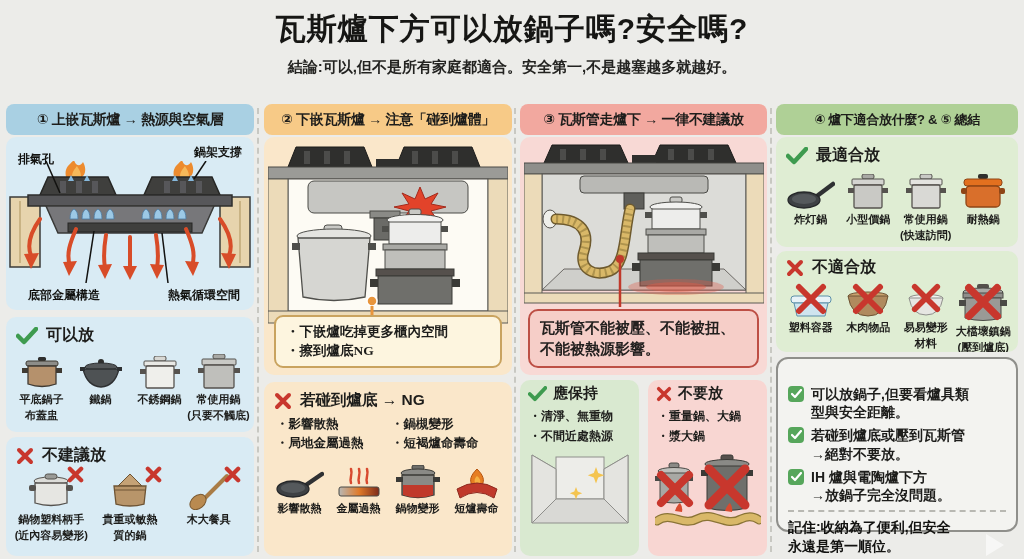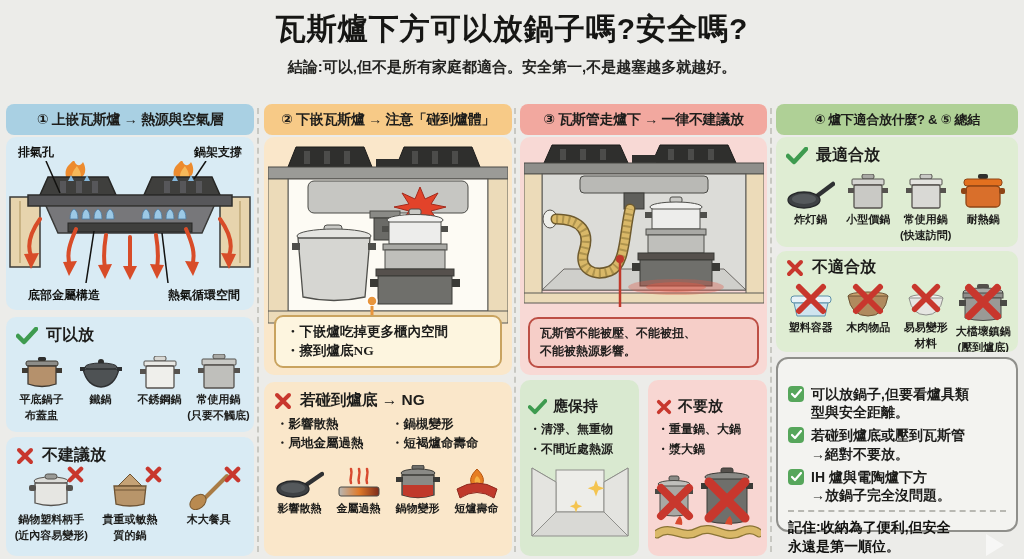--- a/index.html
+++ b/index.html
@@ -48,31 +48,31 @@
   .xs{position:absolute;top:-6px;right:-10px;}
   .xbig{position:absolute;top:-2px;left:50%;transform:translateX(-50%);}
 
   
   .dlab{position:absolute;font-size:12px;font-weight:700;white-space:nowrap;color:#121210;}
 
   
   .note-cream{position:absolute;left:10px;right:10px;bottom:7px;background:#FDF5DF;border:2px solid #C9A35F;
     border-radius:9px;padding:5px 10px;font-size:13.5px;font-weight:700;line-height:1.45;}
   .note-red{position:absolute;left:8px;right:8px;bottom:7px;background:#F6CEC8;border:2.5px solid #BD4F45;
-    border-radius:10px;padding:6px 10px;font-size:12px;font-weight:700;line-height:1.45;color:#23201f;}
+    border-radius:10px;padding:6px 10px;font-size:15px;font-weight:700;line-height:1.45;color:#23201f;}
 
   .bul{font-size:12.5px;font-weight:700;line-height:1.5;}
   .ng-bullets{display:flex;padding:2px 12px 0;gap:6px;}
   .ng-bullets>div{flex:1 1 0;}
 
   
   .sub3{position:absolute;top:280px;height:176px;border-radius:10px;}
   .keep{left:0;width:119px;background:#D9E9D0;}
   .avoid{left:128px;width:119px;background:#F8D6D2;}
-  .sub3 .sec-title{font-size:15px;padding:17px 8px 2px;gap:6px;}
+  .sub3 .sec-title{font-size:15px;padding:4px 8px 2px;gap:6px;}
   .sub3 .bul{padding:2px 9px 0;font-size:12px;line-height:1.5;}
   .sub3 .art{display:flex;justify-content:center;margin-top:8px;}
 
   
   .summary{position:absolute;top:257px;height:175px;left:0;right:0;background:#F3F3F0;
     border:2px solid #8F8F8B;border-radius:12px;padding:26px 10px 6px;}
   .s-item{display:flex;gap:7px;font-size:14px;font-weight:700;line-height:1.3;margin-bottom:5px;}
   .chk{width:16px;height:16px;background:#56A65B;border-radius:4px;flex:0 0 auto;
     display:flex;align-items:center;justify-content:center;margin-top:1px;}
   .s-div{border-top:2px dashed #b8b8b2;margin:6px 0 6px;}
@@ -90,21 +90,21 @@
 </div>
 
 <div class="vdiv vd1"></div>
 <div class="vdiv vd2"></div>
 <div class="vdiv vd3"></div>
 
 <div class="col col1">
   <div class="pill blue">① 上嵌瓦斯爐 → 熱源與空氣層</div>
 
   <div class="panel p-blue" style="top:37px;height:173px;">
-    <span class="dlab" style="left:12px;top:7px;">排氣孔</span>
+    <span class="dlab" style="left:12px;top:14px;">排氣孔</span>
     <span class="dlab" style="right:12px;top:7px;">鍋架支撐</span>
     <span class="dlab" style="left:22px;bottom:6px;">底部金屬構造</span>
     <span class="dlab" style="right:14px;bottom:6px;">熱氣循環空間</span>
     <svg width="248" height="122" viewBox="0 0 248 122" style="position:absolute;top:24px;left:0;">
 
       <rect x="4" y="36" width="30" height="70" fill="#E7D4AD" stroke="#3b3b39" stroke-width="1.5"></rect>
       <rect x="214" y="36" width="30" height="70" fill="#E7D4AD" stroke="#3b3b39" stroke-width="1.5"></rect>
       <line x1="14" y1="40" x2="14" y2="102" stroke="#c9b384" stroke-width="2"></line>
       <line x1="234" y1="40" x2="234" y2="102" stroke="#c9b384" stroke-width="2"></line>
 

